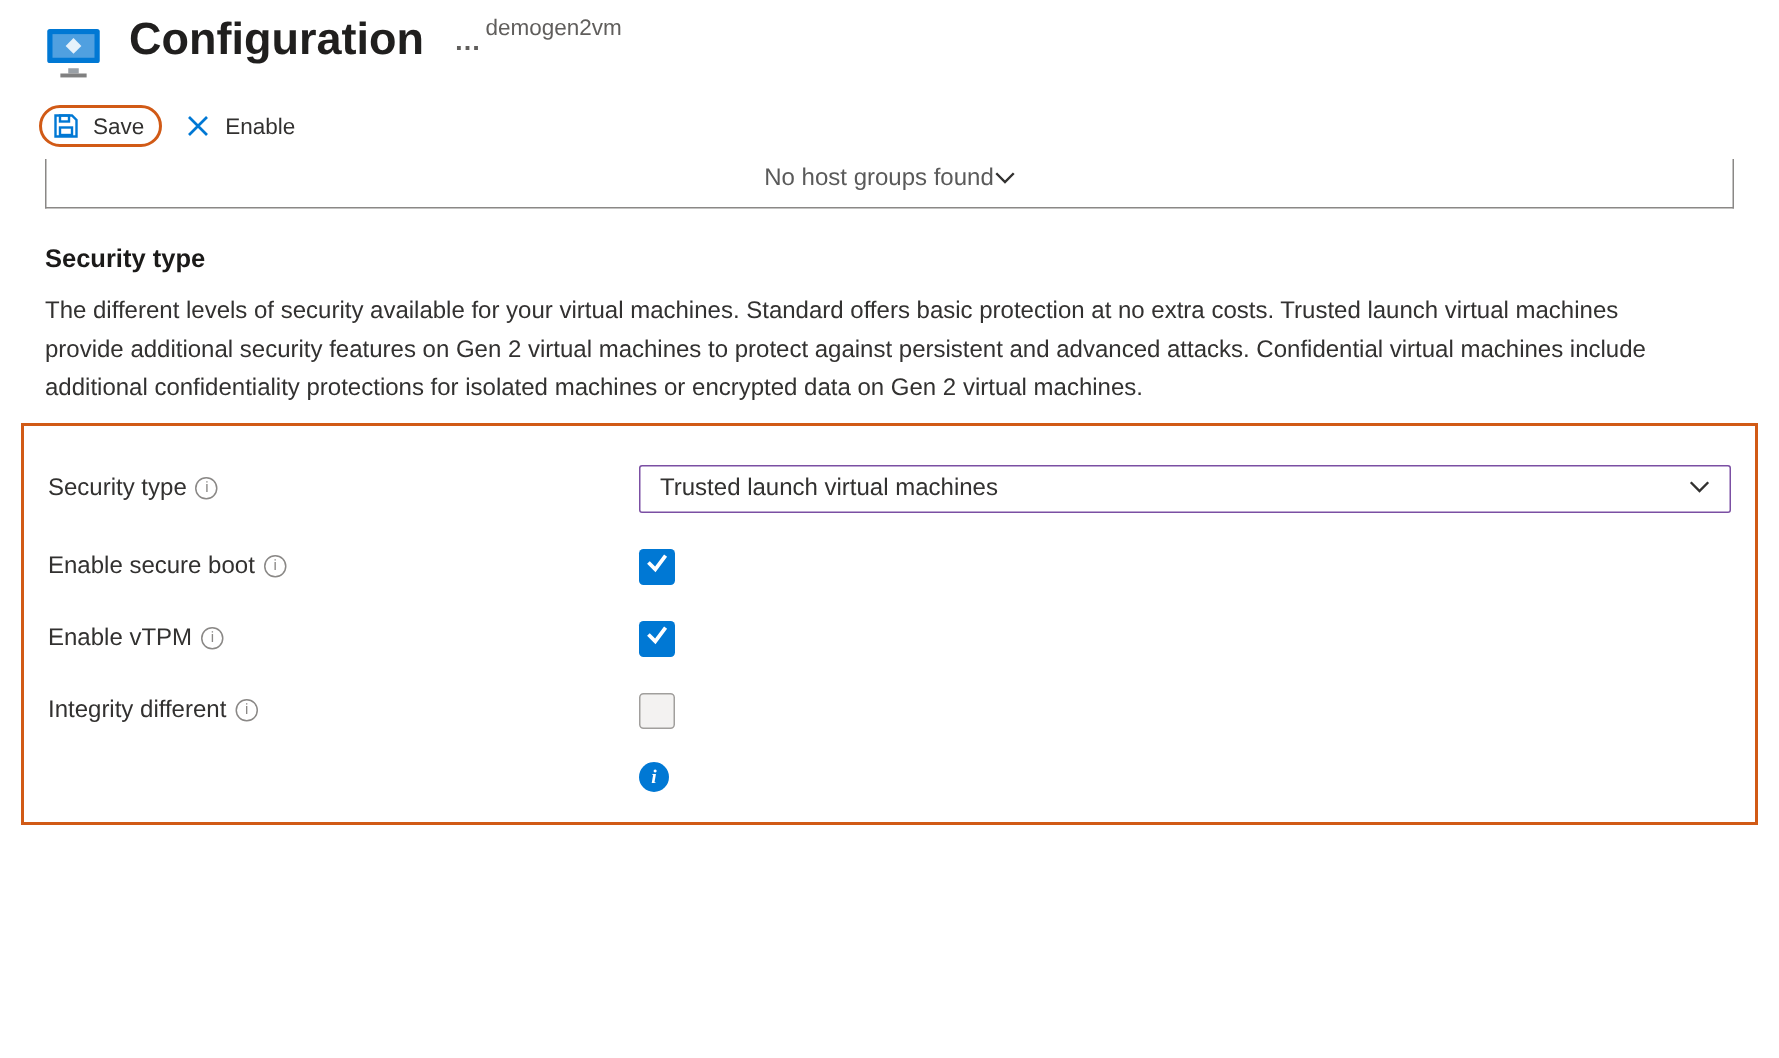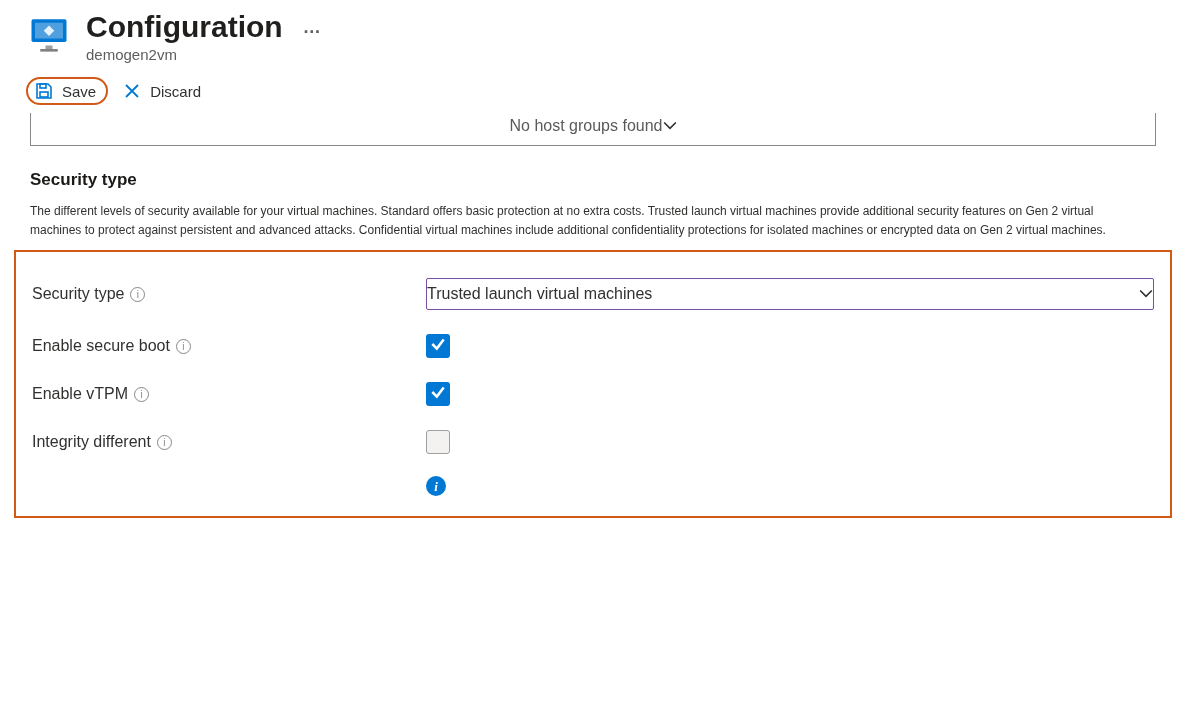--- a/index.html
+++ b/index.html
@@ -16,21 +16,21 @@
     align-items: flex-start;
     padding: 10px 0 0 28px;
     gap: 16px;
   }
   .vm-icon {
     width: 42px;
     height: 42px;
     margin-top: 4px;
     flex-shrink: 0;
   }
-  .title-block { display: flex; flex-direction: column; gap: 2px; }
+  .title-block { display: flex; flex-direction: row; gap: 2px; }
   .page-title {
     font-size: 30px;
     font-weight: 600;
     color: #201f1e;
     display: flex;
     align-items: center;
     gap: 20px;
   }
   .ellipsis {
     color: #605e5c; font-size: 18px; letter-spacing: 1px;
@@ -79,21 +79,21 @@
     padding: 24px 30px 0 30px;
     max-width: 1150px;
   }
   .section-title {
     font-size: 17px;
     font-weight: 600;
     color: #1b1a19;
     margin-bottom: 12px;
   }
   .section-desc {
-    font-size: 12px;
+    font-size: 16px;
     line-height: 1.6;
     color: #323130;
   }
   .link { color: #1560b7; text-decoration: none; cursor: pointer; display: inline-flex; align-items: center; gap: 4px; }
   .ext-icon { width: 13px; height: 13px; }
 
   .form-block {
     border: 2px solid #d15a16;
     margin: 10px 14px 0 14px;
     padding: 14px 16px 20px 16px;
@@ -115,21 +115,21 @@
   .info-circle {
     width: 15px; height: 15px; border: 1px solid #8a8886; border-radius: 50%;
     display: inline-flex; align-items: center; justify-content: center;
     font-size: 10px; color: #8a8886; cursor: pointer;
   }
 
   .select-box {
     flex: 1;
     border: 1px solid #7b4fa3;
     border-radius: 2px;
-    padding: 6px 0;
+    padding: 6px 13px;
     font-size: 16px;
     color: #323130;
     display: flex;
     justify-content: space-between;
     align-items: center;
     cursor: pointer;
   }
 
   .checkbox {
     width: 24px; height: 24px; border-radius: 3px;
@@ -189,21 +189,21 @@
       </svg>
     </span>
     <span>Save</span>
   </button>
   <button class="tb-btn">
     <span class="tb-icon">
       <svg viewBox="0 0 20 20" width="20" height="20">
         <path d="M4 4 L16 16 M16 4 L4 16" stroke="#0078d4" stroke-width="1.8" fill="none"></path>
       </svg>
     </span>
-    <span>Discard</span>
+    <span>Enable</span>
   </button>
 </div>
 
 <div class="dropdown">
   <span>No host groups found</span>
   <span class="chevron">
     <svg viewBox="0 0 12 8" width="14" height="10">
         <path d="M1 1 L6 6 L11 1" stroke="#323130" stroke-width="1.4" fill="none"></path>
       </svg>
   </span>

